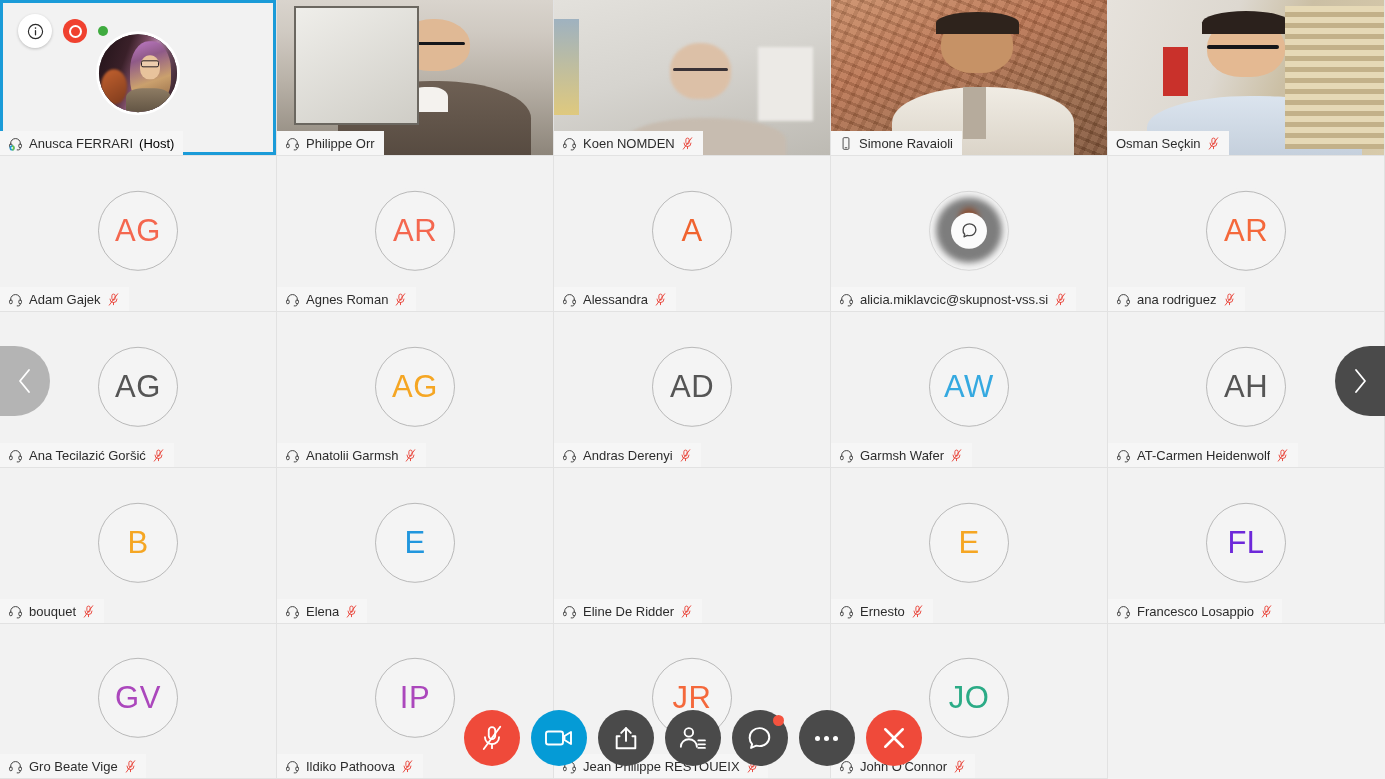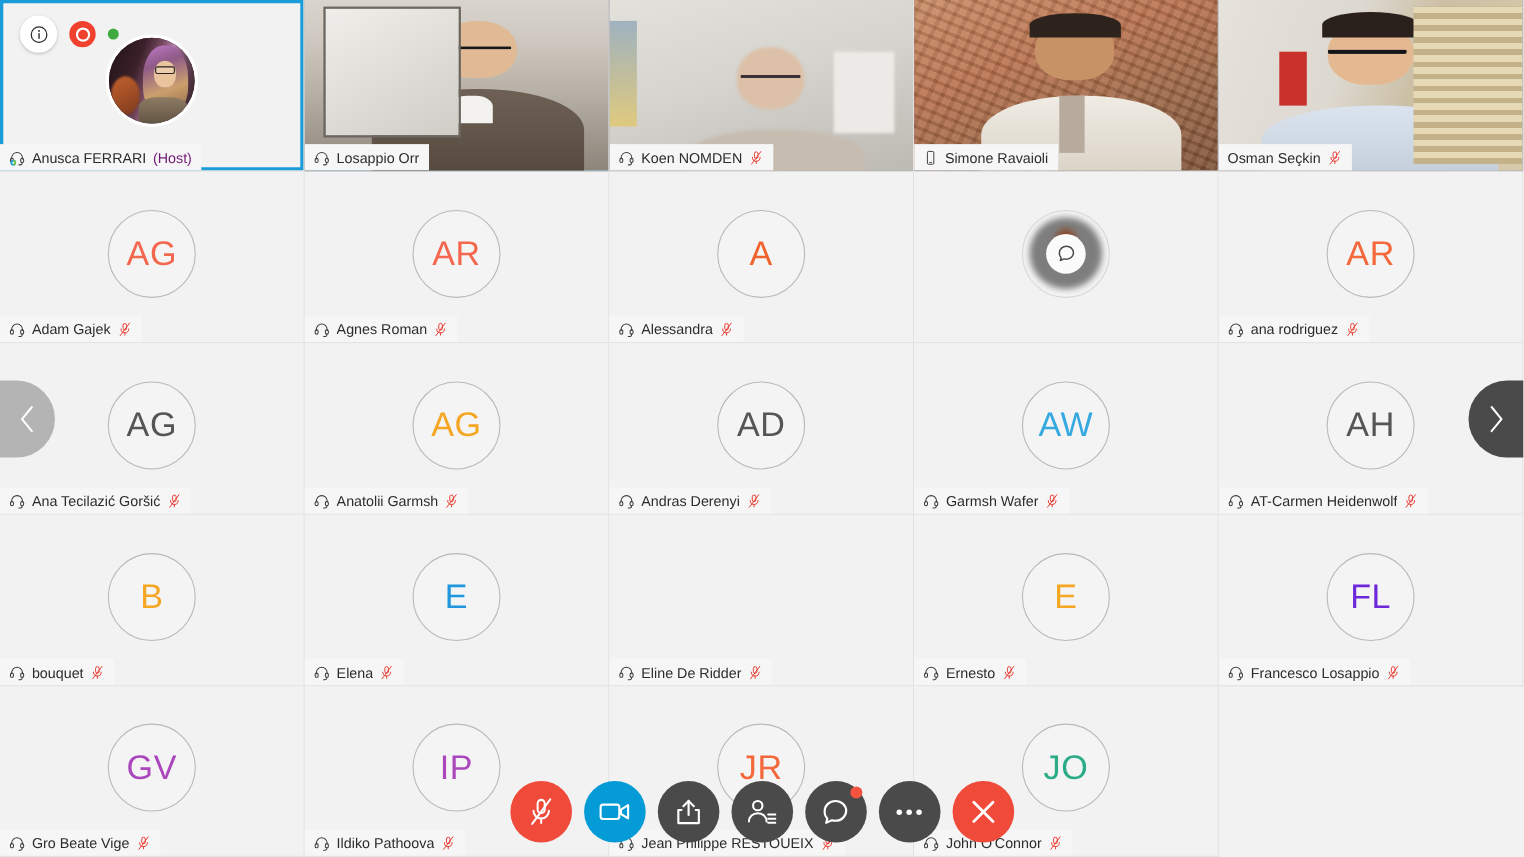--- a/index.html
+++ b/index.html
@@ -139,41 +139,41 @@
     <path d="M4.2 13.5v-1.6a7.8 7.8 0 0 1 15.6 0v1.6" fill="none" stroke="#3a3a3a" stroke-width="1.5" stroke-linecap="round"></path>
     <rect x="2.4" y="12.6" width="4.3" height="6.2" rx="2.1" fill="none" stroke="#3a3a3a" stroke-width="1.5"></rect>
     <rect x="17.3" y="12.6" width="4.3" height="6.2" rx="2.1" fill="none" stroke="#3a3a3a" stroke-width="1.5"></rect>
     <path d="M19.4 18.8v1.1c0 1.3-1.1 2.3-2.4 2.3h-2.3" fill="none" stroke="#3a3a3a" stroke-width="1.5" stroke-linecap="round"></path>
     <circle cx="6.5" cy="19" r="4.1" fill="#1f9ad6"></circle>
               <path d="M6.5 14.9a4.1 4.1 0 0 1 0 8.2z" fill="#6cc24a"></path>
               <circle cx="6.5" cy="19" r="1.5" fill="#fff"></circle>
   </svg>
           </span>
       <span class="nm">Anusca FERRARI</span>
-      <span style="color:#701a75">(Host)</span>
+      <span style="color:#000000">(Host)</span>
     </div>
       </div>
       <div class="cell video active">
         <div class="vbg v-dominic">
     <div class="head" style="left:44%;top:12%;width:26%;height:34%;background:#e0b995;"></div>
     <div class="glasses" style="left:46%;top:27%;width:22%;"></div>
     <div class="torso" style="left:22%;top:52%;width:70%;height:50%;background:linear-gradient(180deg,#6e6054,#564a40);"></div>
     <div style="position:absolute;left:48%;top:56%;width:14%;height:16%;background:#f4f2ee;border-radius:40% 40% 0 0;"></div>
         </div>
         <div class="namebar">
       <span>
             <svg width="15" height="15" viewBox="0 0 24 24">
     <path d="M4.2 13.5v-1.6a7.8 7.8 0 0 1 15.6 0v1.6" fill="none" stroke="#3a3a3a" stroke-width="1.5" stroke-linecap="round"></path>
     <rect x="2.4" y="12.6" width="4.3" height="6.2" rx="2.1" fill="none" stroke="#3a3a3a" stroke-width="1.5"></rect>
     <rect x="17.3" y="12.6" width="4.3" height="6.2" rx="2.1" fill="none" stroke="#3a3a3a" stroke-width="1.5"></rect>
     <path d="M19.4 18.8v1.1c0 1.3-1.1 2.3-2.4 2.3h-2.3" fill="none" stroke="#3a3a3a" stroke-width="1.5" stroke-linecap="round"></path>
 
   </svg>
           </span>
-      <span class="nm">Losappio Orr</span>
+      <span class="nm">Philippe Orr</span>
 
     </div>
       </div>
       <div class="cell video">
         <div class="vbg v-koen">
     <div class="head" style="left:42%;top:28%;width:22%;height:36%;background:#dcc0a7;filter:blur(1.4px);"></div>
     <div class="glasses" style="left:43%;top:44%;width:20%;border-top-color:#3a3236;filter:blur(.6px);"></div>
     <div class="torso" style="left:26%;top:76%;width:58%;height:30%;background:#c7bcb0;filter:blur(1.4px);"></div>
     <div style="position:absolute;right:6%;top:30%;width:20%;height:48%;background:#eceae6;filter:blur(1.6px);"></div>
         </div>
@@ -314,20 +314,40 @@
       </div>
       <div class="cell">
         <div class="bubavatar">
         <div class="blurimg"></div>
         <div class="bubwrap">
             <svg width="17" height="17" viewBox="0 0 24 24">
           <path d="M21 11.2c0 4.6-4 8.3-9 8.3a10.6 10.6 0 0 1-3-.42L4.2 21.2l1-3.55A7.9 7.9 0 0 1 3 11.2c0-4.6 4-8.3 9-8.3s9 3.7 9 8.3z" fill="none" stroke="#4a4a4a" stroke-width="1.9" stroke-linejoin="round"></path>
             </svg>
           </div>
         </div>
+        <div class="namebar">
+      <span>
+            <svg width="15" height="15" viewBox="0 0 24 24">
+    <path d="M4.2 13.5v-1.6a7.8 7.8 0 0 1 15.6 0v1.6" fill="none" stroke="#3a3a3a" stroke-width="1.5" stroke-linecap="round"></path>
+    <rect x="2.4" y="12.6" width="4.3" height="6.2" rx="2.1" fill="none" stroke="#3a3a3a" stroke-width="1.5"></rect>
+    <rect x="17.3" y="12.6" width="4.3" height="6.2" rx="2.1" fill="none" stroke="#3a3a3a" stroke-width="1.5"></rect>
+    <path d="M19.4 18.8v1.1c0 1.3-1.1 2.3-2.4 2.3h-2.3" fill="none" stroke="#3a3a3a" stroke-width="1.5" stroke-linecap="round"></path>
+
+  </svg>
+          </span>
+      <span class="nm">alicia.miklavcic@skupnost-vss.si</span>
+      <span>
+            <svg width="13" height="15" viewBox="0 0 24 24">
+    <rect x="9" y="2" width="6" height="11" rx="3" fill="none" stroke="#e8352a" stroke-width="1.6"></rect>
+    <path d="M5.5 11.2a6.5 6.5 0 0 0 13 0" fill="none" stroke="#e8352a" stroke-width="1.6" stroke-linecap="round"></path>
+    <line x1="12" y1="17.7" x2="12" y2="21.6" stroke="#e8352a" stroke-width="1.6" stroke-linecap="round"></line>
+    <line x1="4.2" y1="22.4" x2="19.8" y2="1.4" stroke="#e8352a" stroke-width="1.6" stroke-linecap="round"></line>
+  </svg>
+          </span>
+    </div>
       </div>
       <div class="cell">
         <div class="avatar" style="color:#f4683b">
           <span>AR</span>
         </div>
         <div class="namebar">
       <span>
             <svg width="15" height="15" viewBox="0 0 24 24">
     <path d="M4.2 13.5v-1.6a7.8 7.8 0 0 1 15.6 0v1.6" fill="none" stroke="#3a3a3a" stroke-width="1.5" stroke-linecap="round"></path>
     <rect x="2.4" y="12.6" width="4.3" height="6.2" rx="2.1" fill="none" stroke="#3a3a3a" stroke-width="1.5"></rect>

